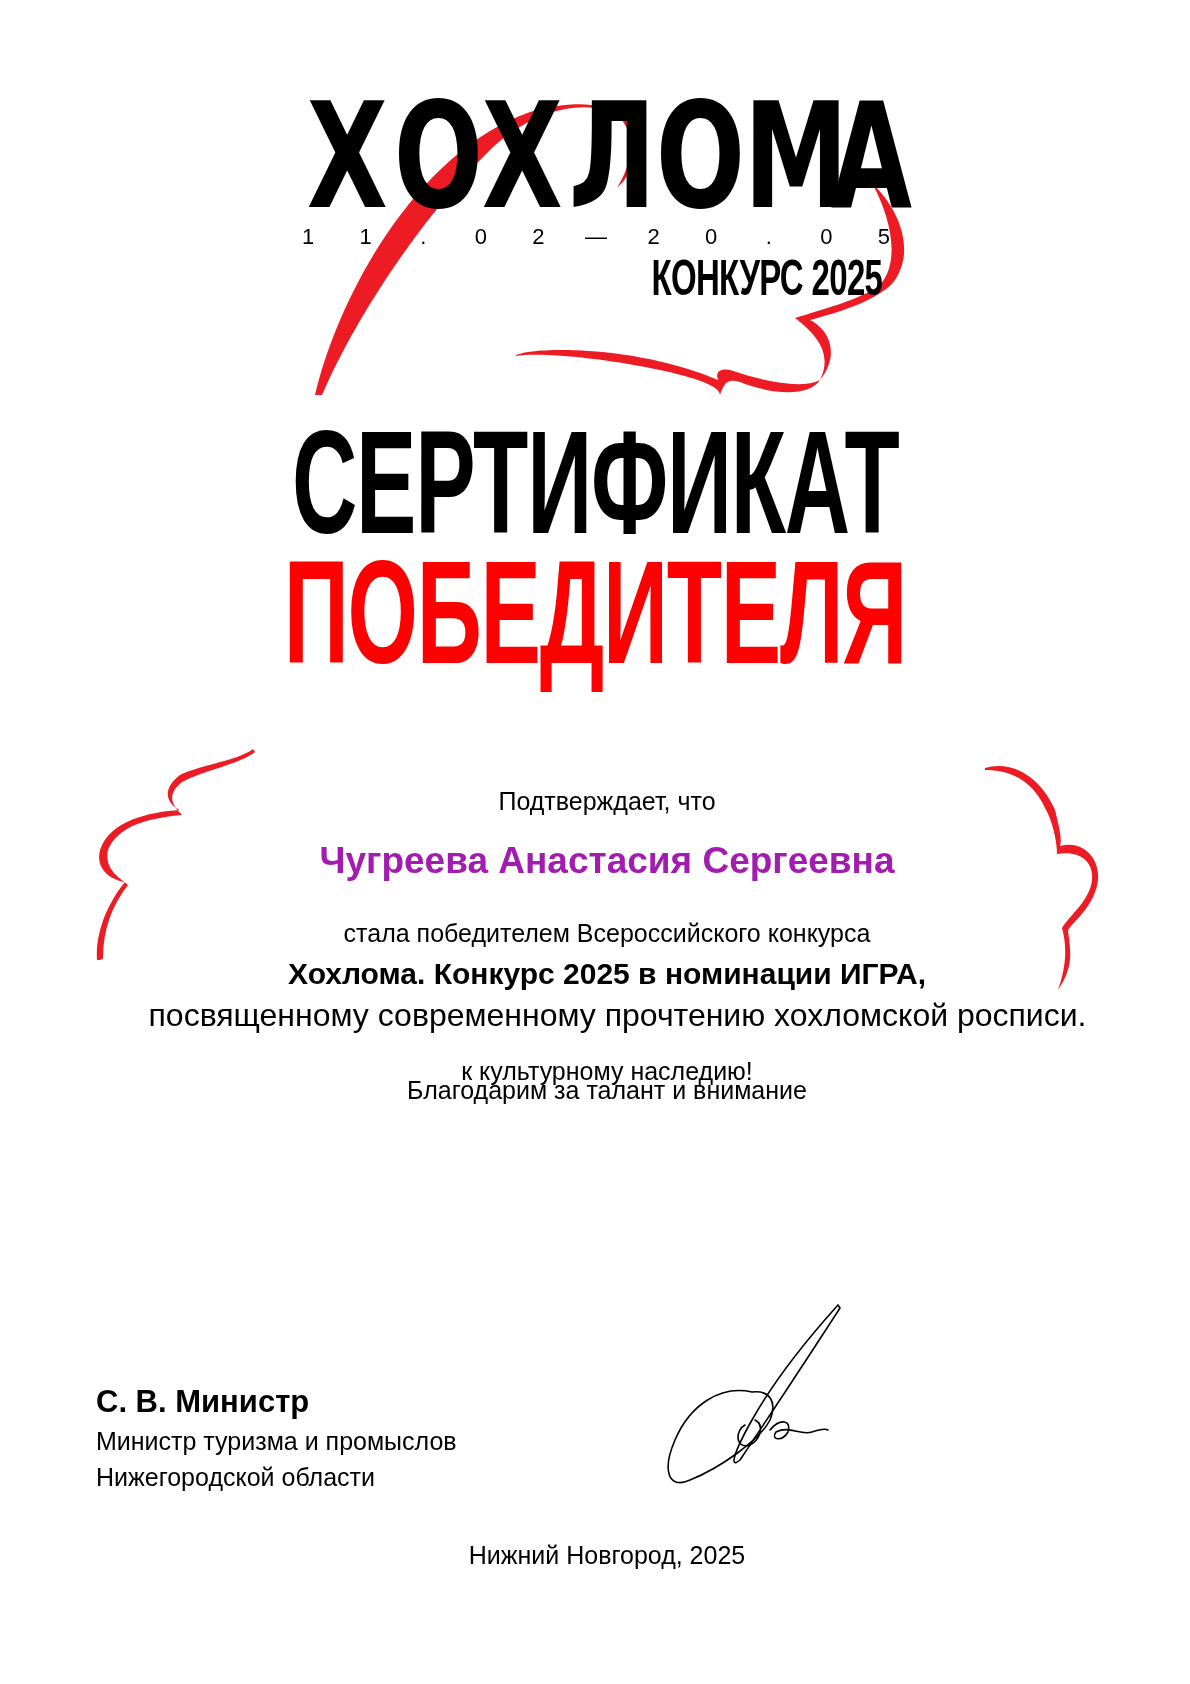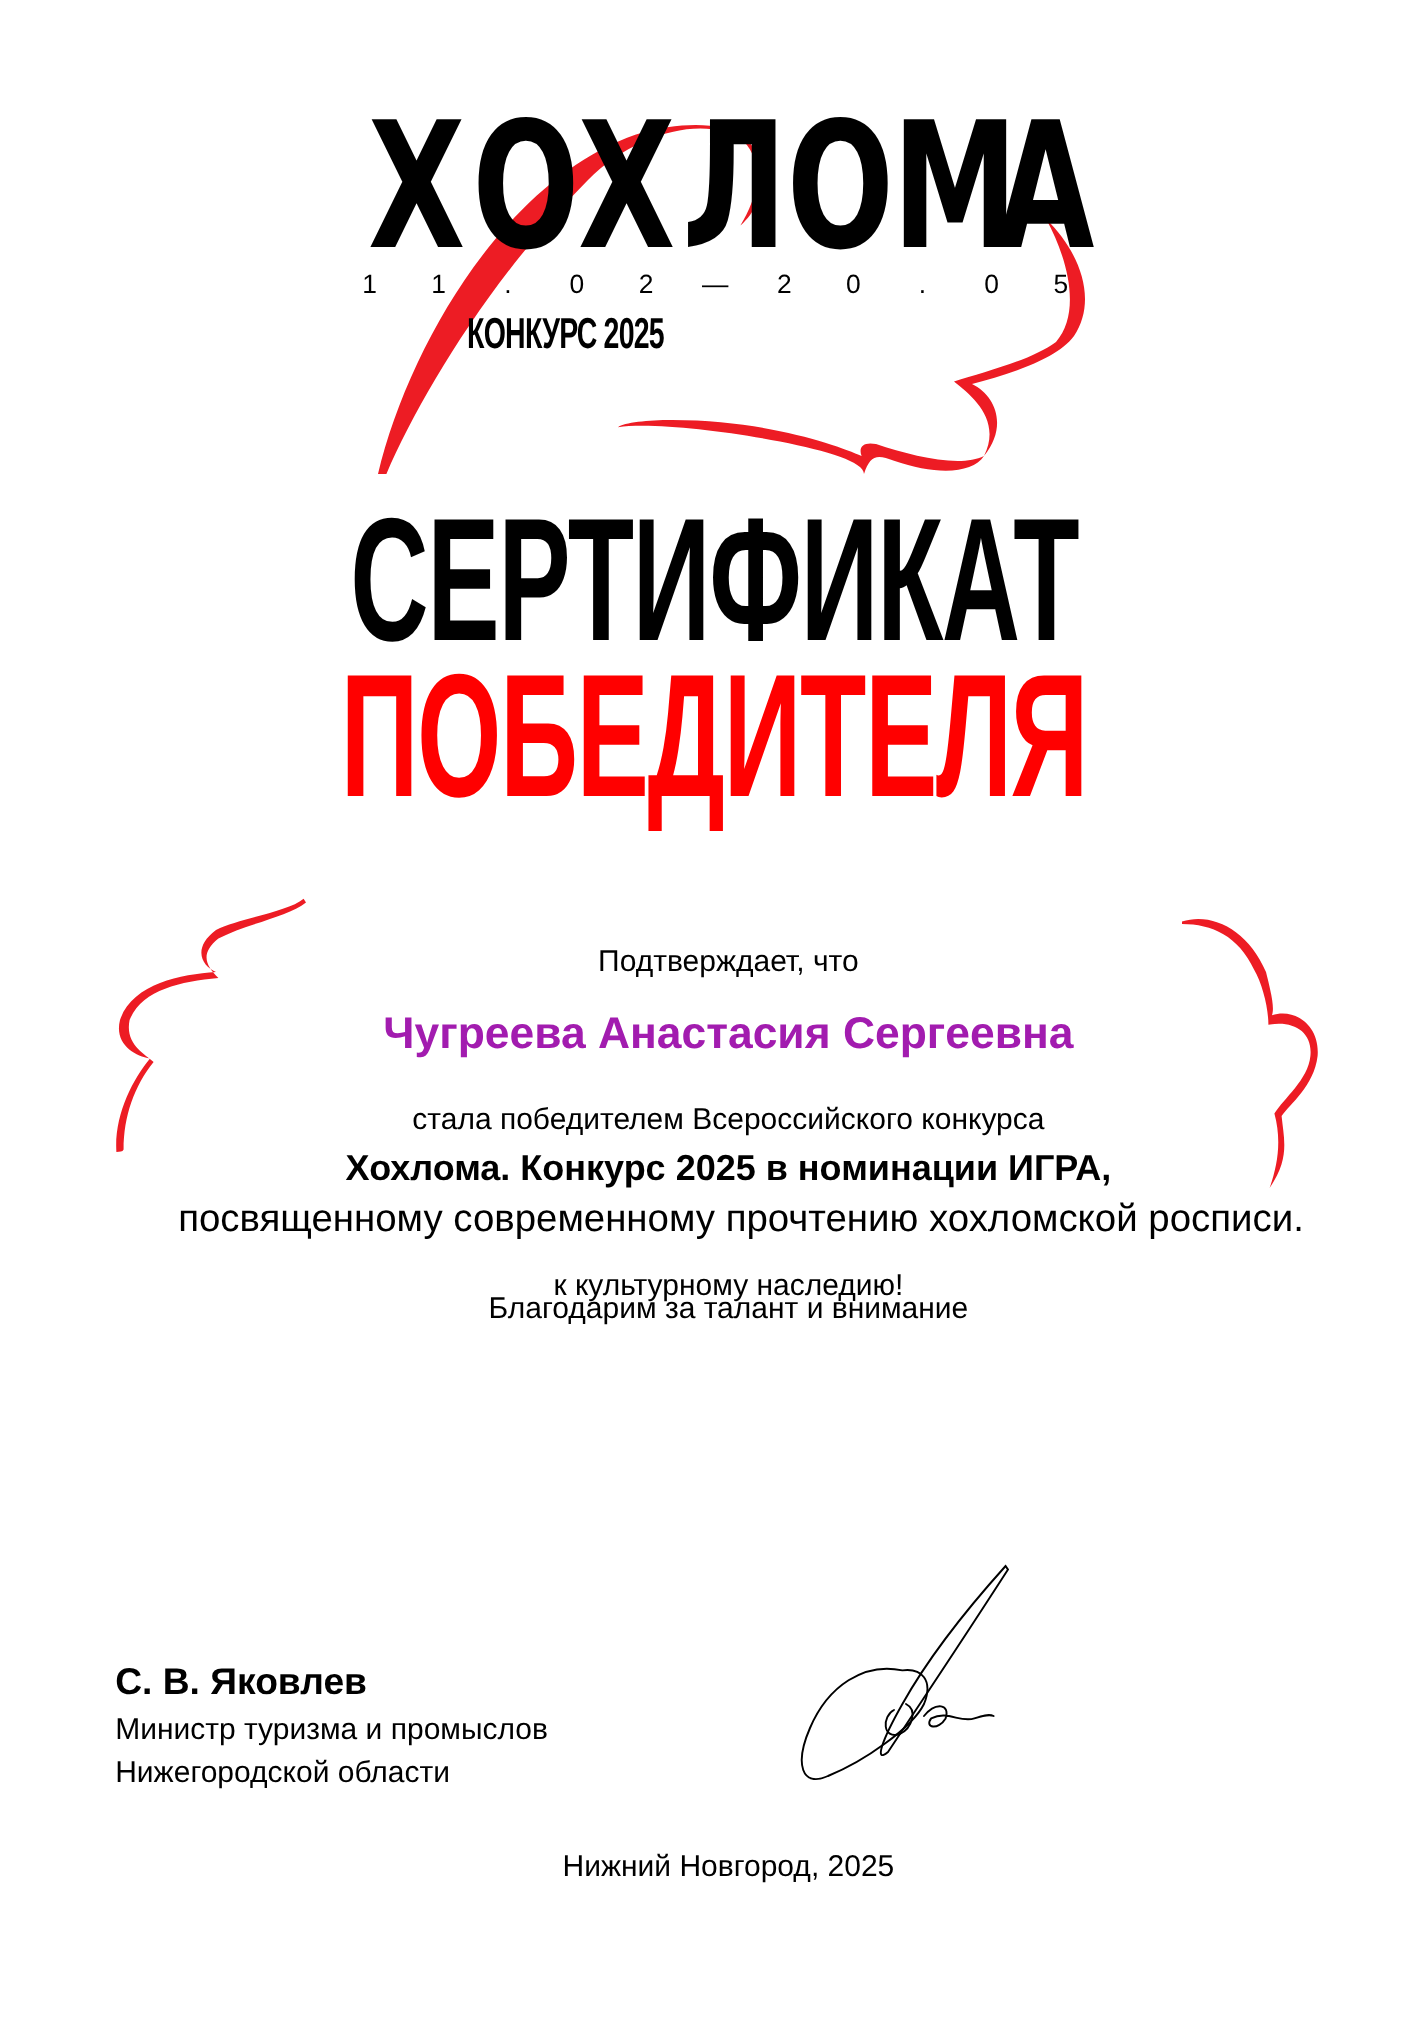--- a/index.html
+++ b/index.html
@@ -17,23 +17,23 @@
       transform: scaleX(0.72); transform-origin: center bottom;
       display: inline-block; width: 76px; text-align: center; letter-spacing: 0;
     }
     .logo-dates {
       position: absolute; left: 296px; top: 226px; width: 600px;
       display: flex; justify-content: space-between;
       font-family: "Liberation Sans", sans-serif; font-size: 22px; line-height: 22px;
     }
     .logo-dates span { width: 24px; text-align: center; }
     .logo-contest {
-      position: absolute; left: 0; width: 942px; top: 250px; text-align: center;
+      position: absolute; left: 0; width: 942px; top: 250px; text-align: right;
       font-family: "Liberation Sans", sans-serif; font-weight: bold;
-      font-size: 36px; line-height: 56px;
+      font-size: 50px; line-height: 56px;
     }
     .logo-contest span { display: inline-block; transform: scaleX(0.66); transform-origin: center; letter-spacing: -1px; }
 
     
     .title-line {
       position: absolute; left: 0; width: 1190px; text-align: center;
       font-family: "Liberation Sans", sans-serif; font-weight: bold;
       font-size: 146px; line-height: 130px;
     }
     .title-line span { display: inline-block; transform: scaleX(0.62); transform-origin: center; letter-spacing: -2px; }
@@ -120,17 +120,17 @@
 </div>
 
 <div class="center-text t-confirms">Подтверждает, что</div>
 <div class="center-text t-name">Чугреева Анастасия Сергеевна</div>
 <div class="center-text t-became">стала победителем Всероссийского конкурса</div>
 <div class="center-text t-contest">Хохлома. Конкурс 2025 в номинации ИГРА,</div>
 <div class="center-text t-dedicated">посвященному современному прочтению хохломской росписи.</div>
 <div class="center-text t-thanks1">Благодарим за талант и внимание</div>
 <div class="center-text t-thanks2">к культурному наследию!</div>
 
-<div class="sig-name">С. В. Яковлев</div>
+<div class="sig-name">С. В. Министр</div>
 <div class="sig-role1">Министр туризма и промыслов</div>
 <div class="sig-role2">Нижегородской области</div>
 
 <div class="center-text footer-place">Нижний Новгород, 2025</div>
 
 </body></html>

